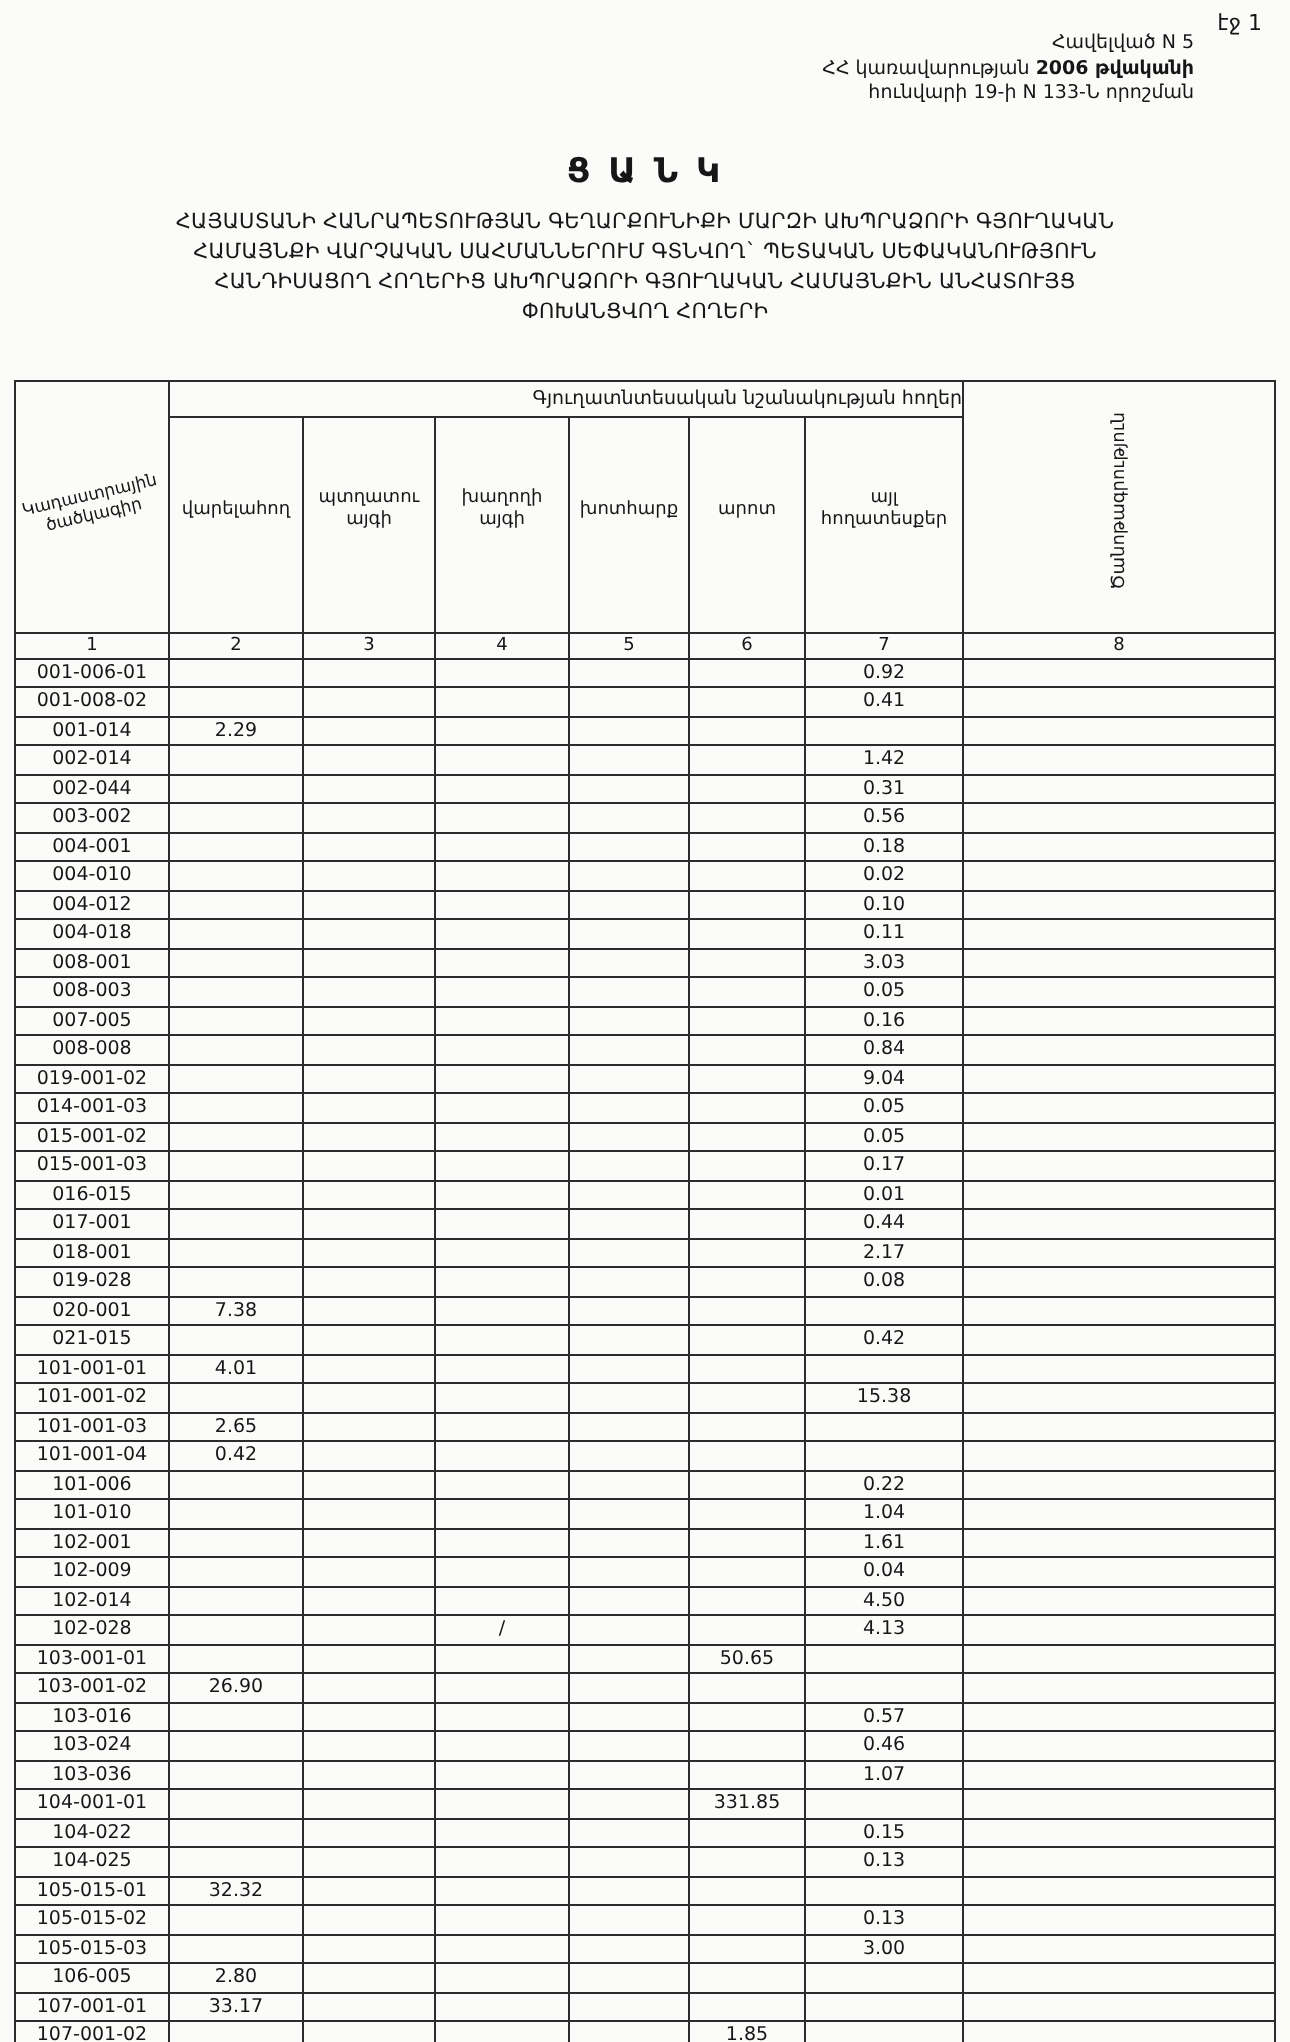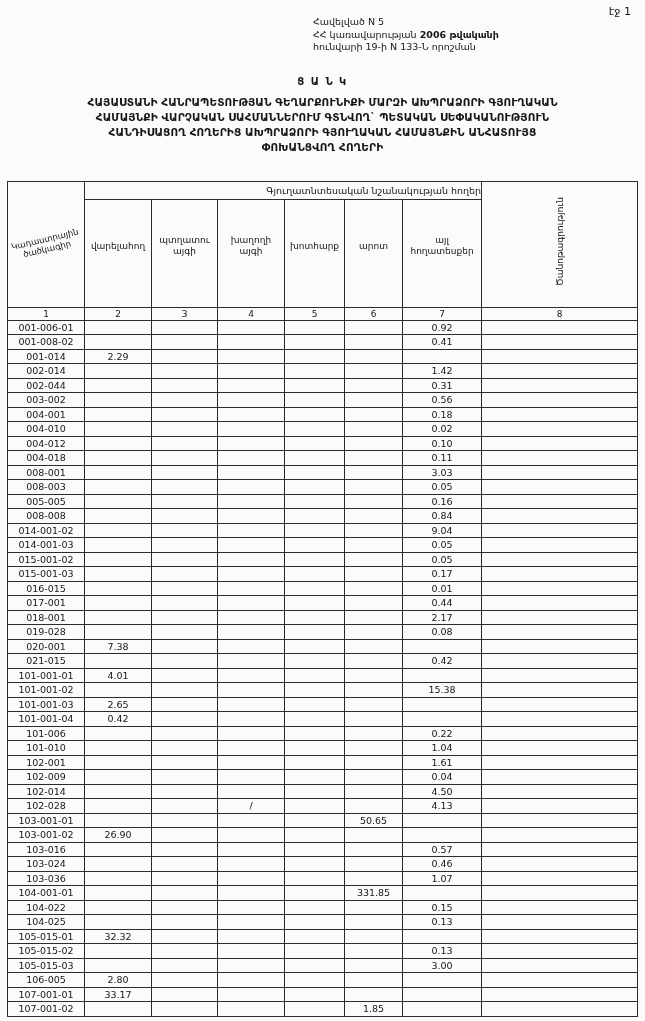--- a/index.html
+++ b/index.html
@@ -5,24 +5,24 @@
   html,body{margin:0;padding:0;}
   body{
     width:645px;height:1021px;
     background:#fbfbf9;
     font-family:"DejaVu Sans",sans-serif;
     color:#161616;
     position:relative;
     overflow:hidden;
   }
   .page-num{position:absolute;top:5px;right:14px;font-size:11px;}
-  .appendix{margin:16px 48px 0 auto;width:284px;text-align:left;font-size:9.5px;line-height:12.5px;}
+  .appendix{margin:16px 48px 0 auto;width:284px;text-align:right;font-size:9.5px;line-height:12.5px;}
   .appendix .b{font-weight:bold;}
-  .doc-title{margin-top:22px;text-align:center;font-size:10px;font-weight:bold;letter-spacing:1.5px;}
-  .subtitle{margin-top:8px;text-align:center;font-size:10.5px;font-weight:bold;line-height:15px;letter-spacing:0.1px;}
+  .doc-title{margin-top:22px;text-align:center;font-size:17px;font-weight:bold;letter-spacing:1.5px;}
+  .subtitle{margin-top:8px;text-align:center;font-size:10.5px;font-weight:normal;line-height:15px;letter-spacing:0.1px;}
   .tbl-wrap{margin:26px auto 0;width:631px;}
   table{border-collapse:collapse;width:100%;table-layout:fixed;}
   th,td{border:1px solid #2c2c2c;overflow:hidden;padding:0;}
   th{font-weight:normal;}
   .group-head{font-size:9.5px;height:17px;text-align:right;}
   .sub{font-size:9px;height:93px;vertical-align:middle;text-align:center;padding:0 3px 14px;line-height:11px;}
   .code-head{vertical-align:middle;text-align:center;}
   .rot{transform:rotate(-13deg);font-size:8.5px;line-height:10px;text-align:center;padding:0 2px;}
   .note-head{text-align:center;vertical-align:middle;}
   .vert{writing-mode:vertical-rl;transform:rotate(180deg);font-size:9px;display:inline-block;line-height:12px;}
@@ -205,41 +205,41 @@
           <td>008-003</td>
           <td></td>
           <td></td>
           <td></td>
           <td></td>
           <td></td>
           <td>0.05</td>
           <td></td>
         </tr>
         <tr>
-          <td>005-005</td>
+          <td>007-005</td>
           <td></td>
           <td></td>
           <td></td>
           <td></td>
           <td></td>
           <td>0.16</td>
           <td></td>
         </tr>
         <tr>
           <td>008-008</td>
           <td></td>
           <td></td>
           <td></td>
           <td></td>
           <td></td>
           <td>0.84</td>
           <td></td>
         </tr>
         <tr>
-          <td>014-001-02</td>
+          <td>019-001-02</td>
           <td></td>
           <td></td>
           <td></td>
           <td></td>
           <td></td>
           <td>9.04</td>
           <td></td>
         </tr>
         <tr>
           <td>014-001-03</td>

